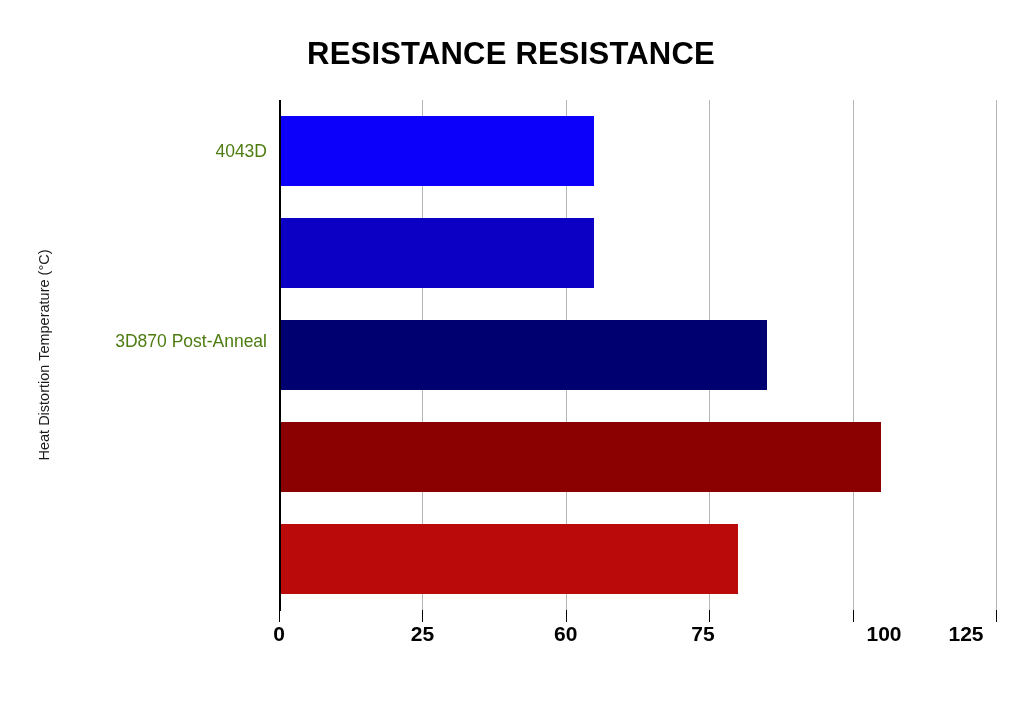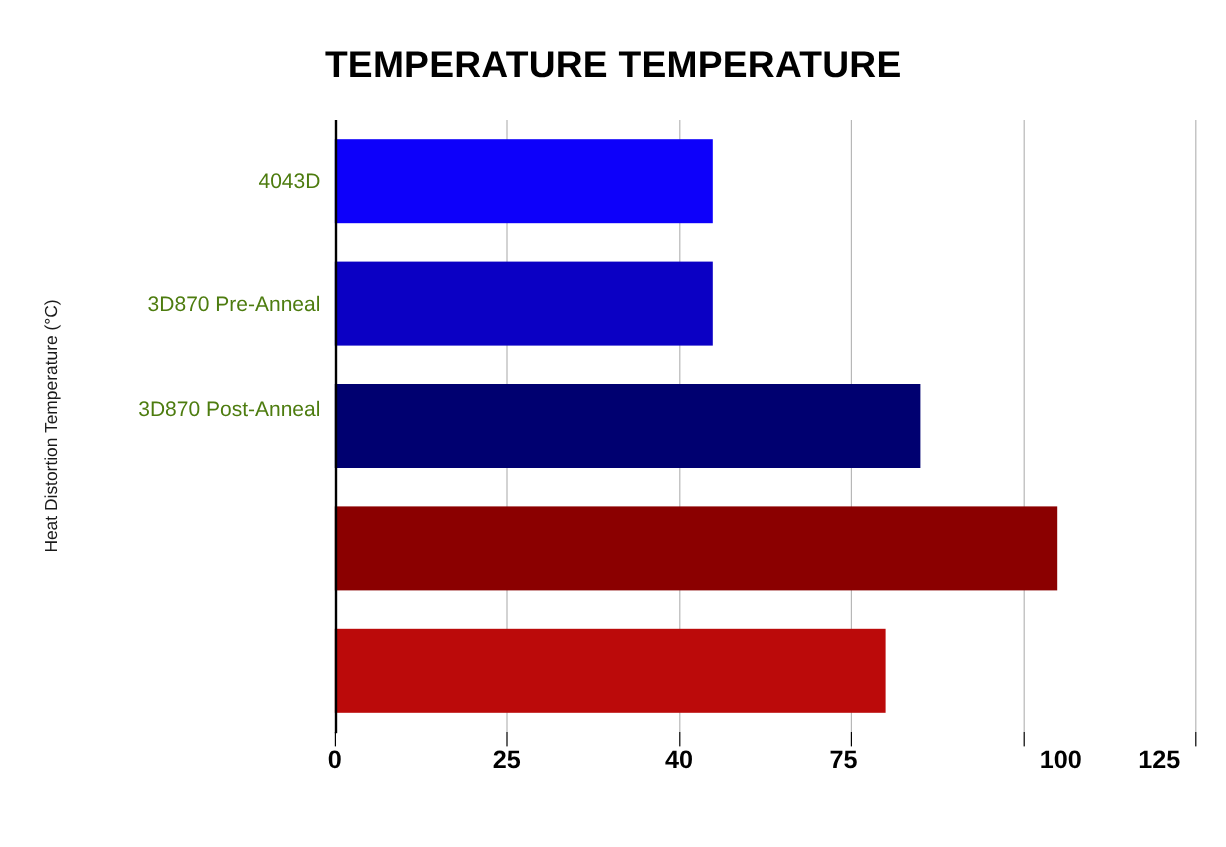--- a/index.html
+++ b/index.html
@@ -128,32 +128,29 @@
     width: 1px;
     height: 12px;
     background: #000000;
   }
 </style>
 </head>
 <body>
 
 <div id="chart-root">
 
-  <div class="chart-title">TEMPERATURE TEMPERATURE</div>
+  <div class="chart-title">RESISTANCE RESISTANCE</div>
 
   <div class="ylabel-wrap">
     <div class="ylabel">Heat Distortion Temperature (°C)</div>
   </div>
 
   <div id="cat-labels">
       <div class="cat-label" style="top: 26px; height: 50px; display: flex; align-items: center; justify-content: flex-end;">
         <span>4043D</span>
-      </div>
-      <div class="cat-label" style="top: 128px; height: 50px; display: flex; align-items: center; justify-content: flex-end;">
-        <span>3D870 Pre-Anneal</span>
       </div>
       <div class="cat-label" style="top: 216px; height: 50px; display: flex; align-items: center; justify-content: flex-end;">
         <span>3D870 Post-Anneal</span>
       </div>
     </div>
 
   <div id="plot">
     <div id="gridlines">
         <div class="gridline" style="left: 143.4px; background: rgb(183, 183, 183);"></div>
         <div class="gridline" style="left: 286.8px; background: rgb(183, 183, 183);"></div>
@@ -171,21 +168,21 @@
   </div>
 
   <div class="axis-line"></div>
 
   <div id="xticks">
       <div class="tick-mark" style="left: 0px;"></div>
       <div class="xtick" style="left: 0px;">0</div>
       <div class="tick-mark" style="left: 143.4px;"></div>
       <div class="xtick" style="left: 143.4px;">25</div>
       <div class="tick-mark" style="left: 286.8px;"></div>
-      <div class="xtick" style="left: 286.8px;">40</div>
+      <div class="xtick" style="left: 286.8px;">60</div>
       <div class="tick-mark" style="left: 430.2px;"></div>
       <div class="xtick" style="left: 424px;">75</div>
       <div class="tick-mark" style="left: 573.6px;"></div>
       <div class="xtick" style="left: 573px; margin-left: 32px;">100</div>
       <div class="tick-mark" style="left: 717px;"></div>
       <div class="xtick" style="left: 687px;">125</div>
     </div>
 
 </div>
 

